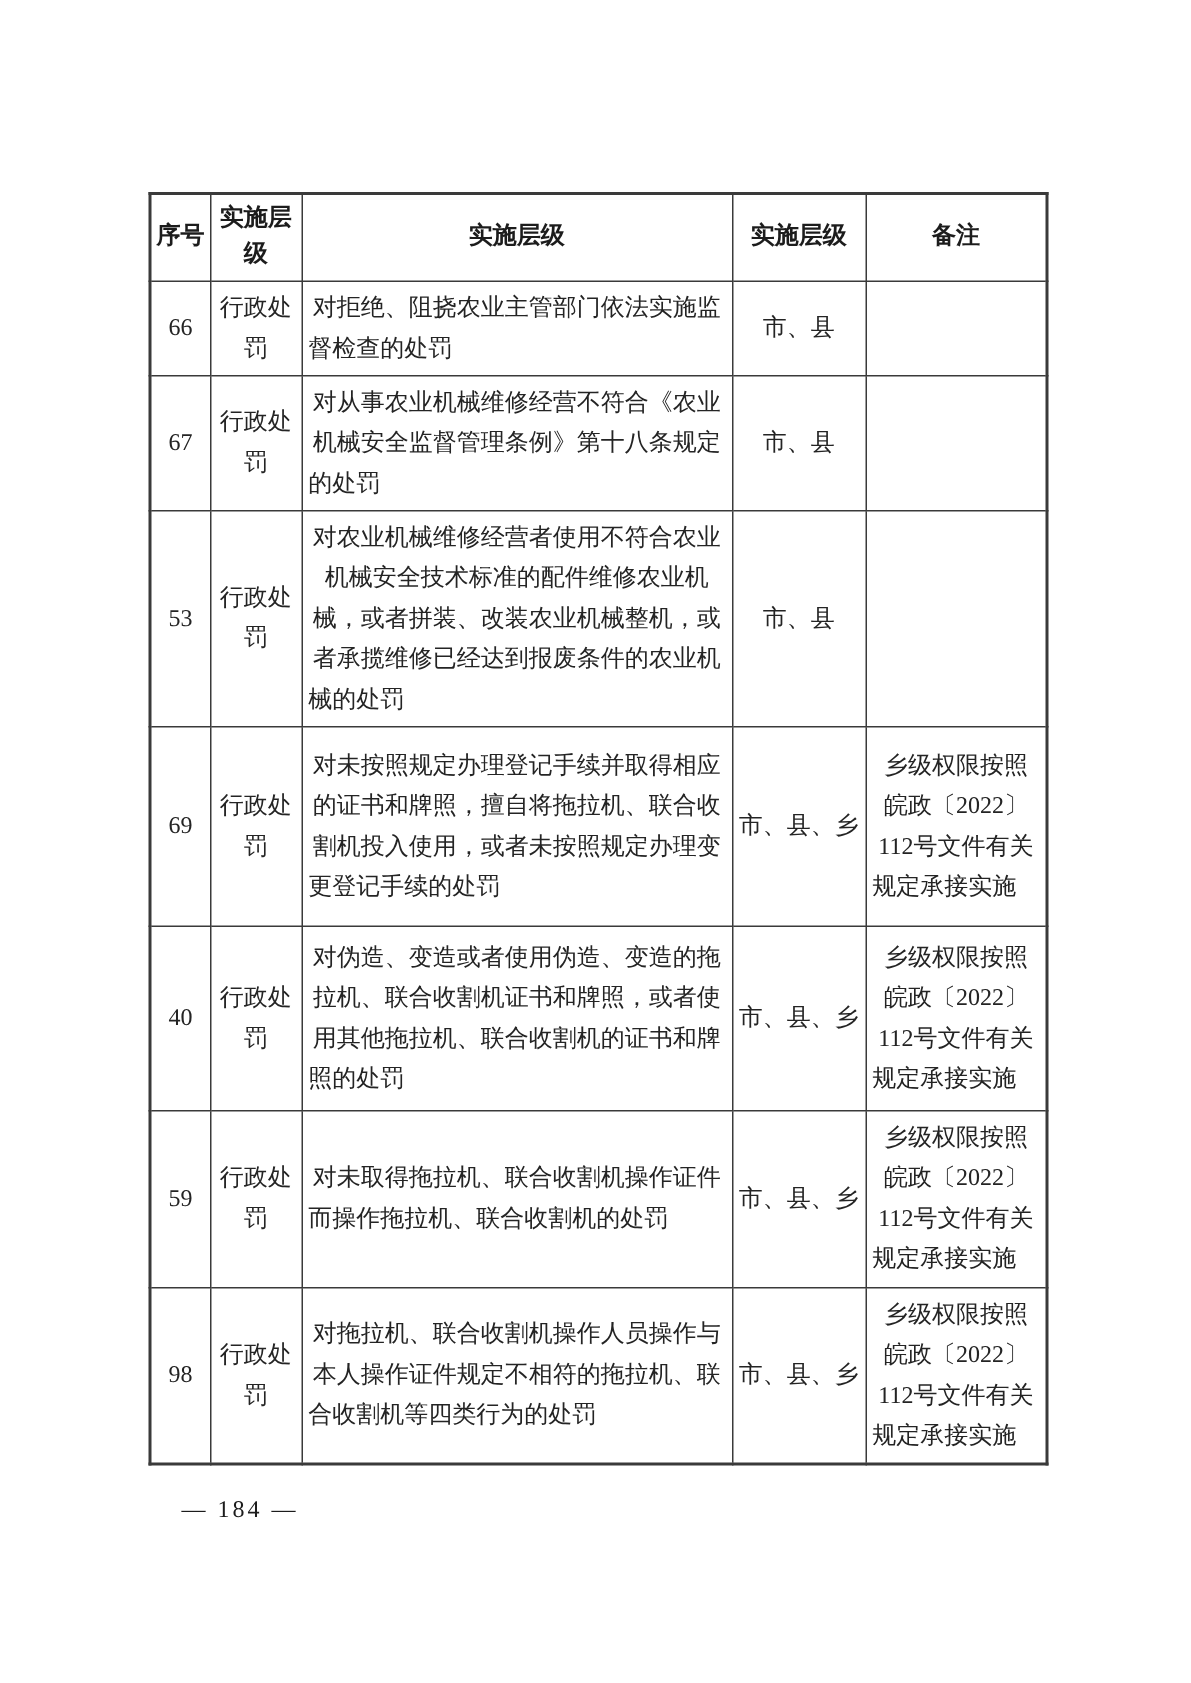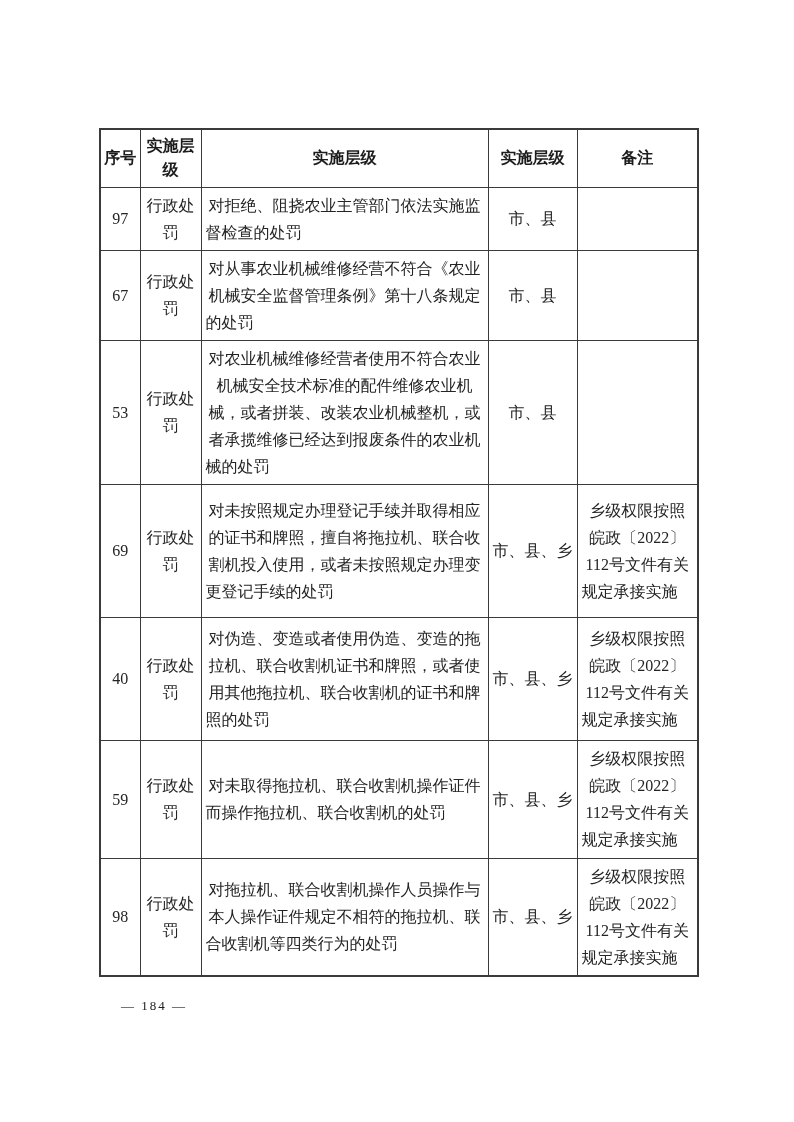--- a/index.html
+++ b/index.html
@@ -87,21 +87,21 @@
   tbody tr:nth-child(5) { height: 123px; }
   tbody tr:nth-child(6) { height: 118px; }
   tbody tr:nth-child(7) { height: 112px; }
   tbody tr:nth-child(8) { height: 100px; }
 
   .footer-page-number {
     position: absolute;
     left: 121px;
     top: 998px;
     font-family: "Liberation Serif", "DejaVu Serif", serif;
-    font-size: 13px;
+    font-size: 16px;
     letter-spacing: 2px;
     color: #1c1c1c;
     white-space: pre;
   }
 </style>
 </head>
 <body>
 
 <div class="page">
 
@@ -117,21 +117,21 @@
         <tr>
           <th class="head-index">序号</th>
           <th class="head-type">实施层级</th>
           <th class="head-name">实施层级</th>
           <th class="head-level">实施层级</th>
           <th class="head-remark">备注</th>
         </tr>
       </thead>
     <tbody>
         <tr>
-          <td class="cell-index">97</td>
+          <td class="cell-index">66</td>
           <td class="cell-type">行政处罚</td>
           <td class="cell-name">对拒绝、阻挠农业主管部门依法实施监督检查的处罚</td>
           <td class="cell-level">市、县</td>
           <td class="cell-remark"></td>
         </tr>
         <tr>
           <td class="cell-index">67</td>
           <td class="cell-type">行政处罚</td>
           <td class="cell-name">对从事农业机械维修经营不符合《农业机械安全监督管理条例》第十八条规定的处罚</td>
           <td class="cell-level">市、县</td>

